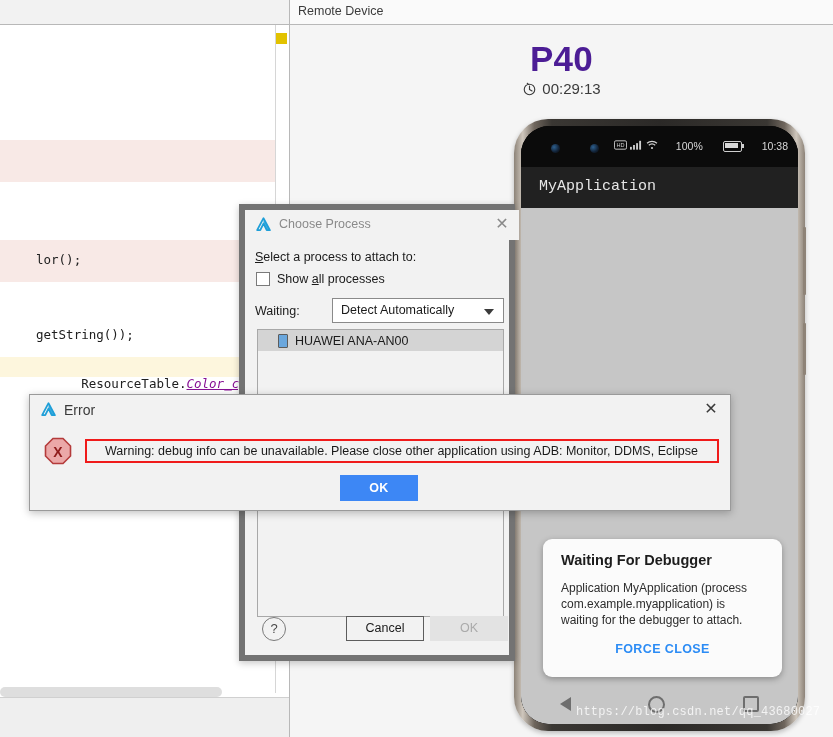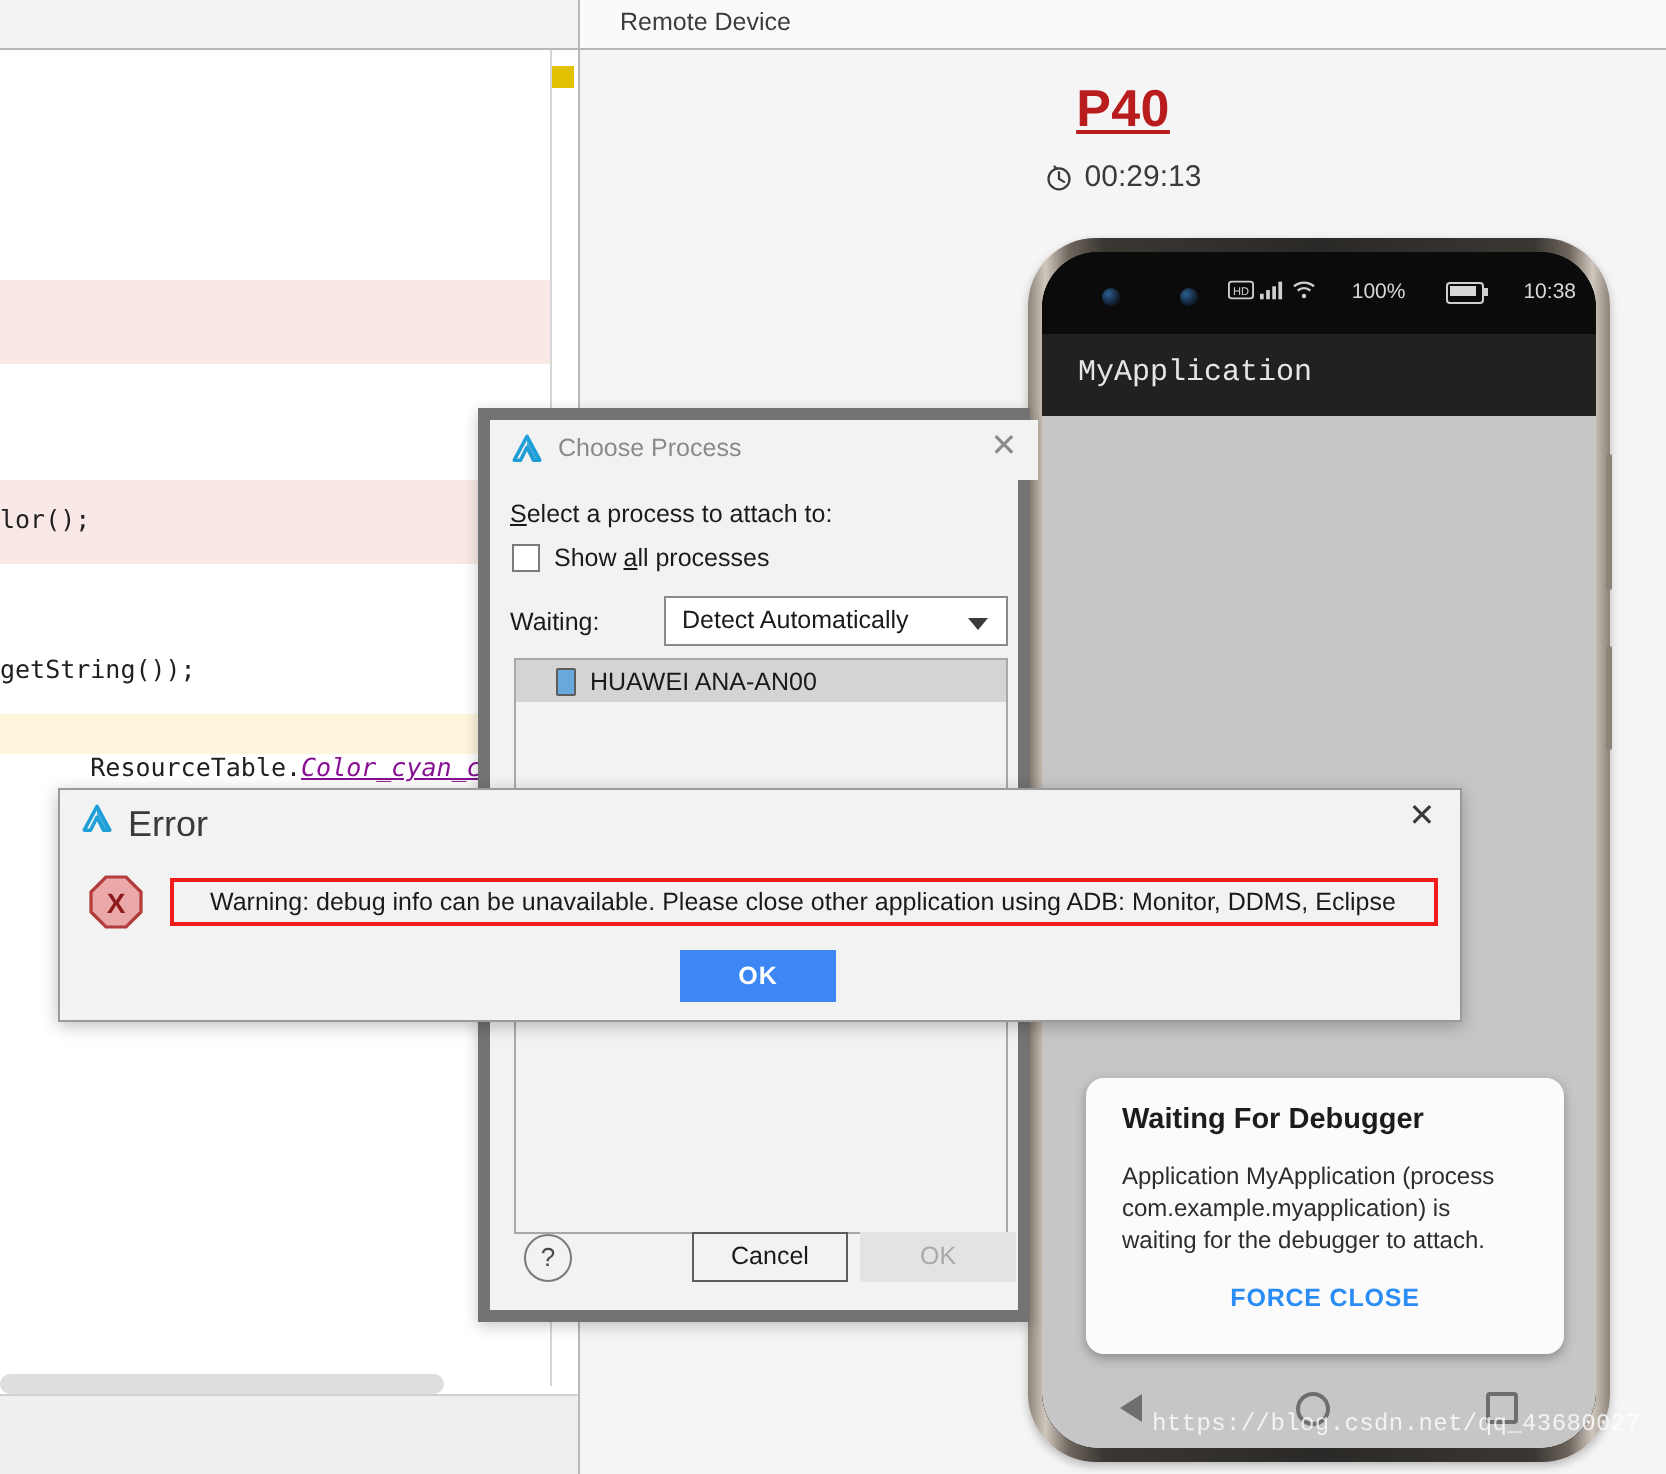--- a/index.html
+++ b/index.html
@@ -25,20 +25,21 @@
     background: #ffffff; border-left: 1px solid #d6d6d6; box-sizing: border-box;
   }
   .ide-marker {
     position: absolute; left: 276px; top: 33px; width: 11px; height: 11px;
     background: #e2c200;
   }
   .code-line {
     position: absolute; left: 0; white-space: pre;
     font-family: "DejaVu Sans Mono", monospace; font-size: 12.5px;
     color: #202020;
+    padding-left: 36px;
   }
   .hl-pink { position: absolute; left: 0; width: 275px; background: #f8e9e6; }
   .hl-yellow { position: absolute; left: 0; width: 275px; background: #fdf6dd; }
   .tok-field { color: #871094; font-style: italic; text-decoration: underline; }
 
   .ide-vsplit {
     position: absolute; left: 289px; top: 0; width: 1px; height: 737px;
     background: #b8b8b8;
   }
   .ide-bottom-scroll {
@@ -49,29 +50,29 @@
     position: absolute; left: 0; top: 697px; width: 289px; height: 40px;
     background: #efefef; border-top: 1px solid #d0d0d0; box-sizing: border-box;
   }
 
   
   .rd-header {
     position: absolute; left: 290px; top: 0; width: 543px; height: 25px;
     background: #fafafa; border-bottom: 1px solid #b8b8b8; box-sizing: border-box;
   }
   .rd-header-title {
-    position: absolute; left: 8px; top: 4px; font-size: 12.5px; color: #3c3c3c; margin-left: 12px;
+    position: absolute; left: 8px; top: 4px; font-size: 12.5px; color: #3c3c3c;
   }
   .rd-body {
     position: absolute; left: 290px; top: 25px; width: 543px; height: 712px;
     background: #f5f5f5;
   }
   .rd-device-name {
     position: absolute; left: 0; top: 14px; width: 543px; text-align: center;
-    font-size: 26px; font-weight: bold; color: #b91c1c; letter-spacing: 0.2px; text-decoration: underline;
+    font-size: 35px; font-weight: bold; color: #4c1d95; letter-spacing: 0.2px;
   }
   .rd-timer-row {
     position: absolute; left: 0; top: 55px; width: 543px;
     display: flex; justify-content: center; align-items: center; gap: 5px;
   }
   .rd-timer-icon { display: block; }
   .rd-timer-text { font-size: 15px; color: #3b3b3b; }
 
   
   .phone {
@@ -208,21 +209,21 @@
     background: #e3e3e3; border: 1px solid #e3e3e3; box-sizing: border-box;
     font-size: 12.5px; color: #aaaaaa; line-height: 23px; text-align: center;
   }
 
   
   .dlg-err {
     position: absolute; left: 29px; top: 394px; width: 702px; height: 117px;
     background: #f2f2f2; border: 1px solid #9a9a9a; box-sizing: border-box;
     box-shadow: 0 2px 8px rgba(0,0,0,0.25);
   }
-  .dlg-err-title-text { position: absolute; left: 34px; top: 7px; font-size: 18px; color: #3a3a3a; }
+  .dlg-err-title-text { position: absolute; left: 34px; top: 7px; font-size: 14px; color: #3a3a3a; }
   .dlg-err-close {
     position: absolute; right: 11px; top: 6px; width: 16px; height: 16px;
     color: #3a3a3a; font-size: 16px; line-height: 15px; text-align: center;
   }
   .err-icon {
     position: absolute; left: 14px; top: 42px; width: 28px; height: 28px;
   }
   .err-msg {
     position: absolute; left: 55px; top: 44px; width: 634px; height: 24px;
     border: 2px solid #f01b1b; box-sizing: border-box;

